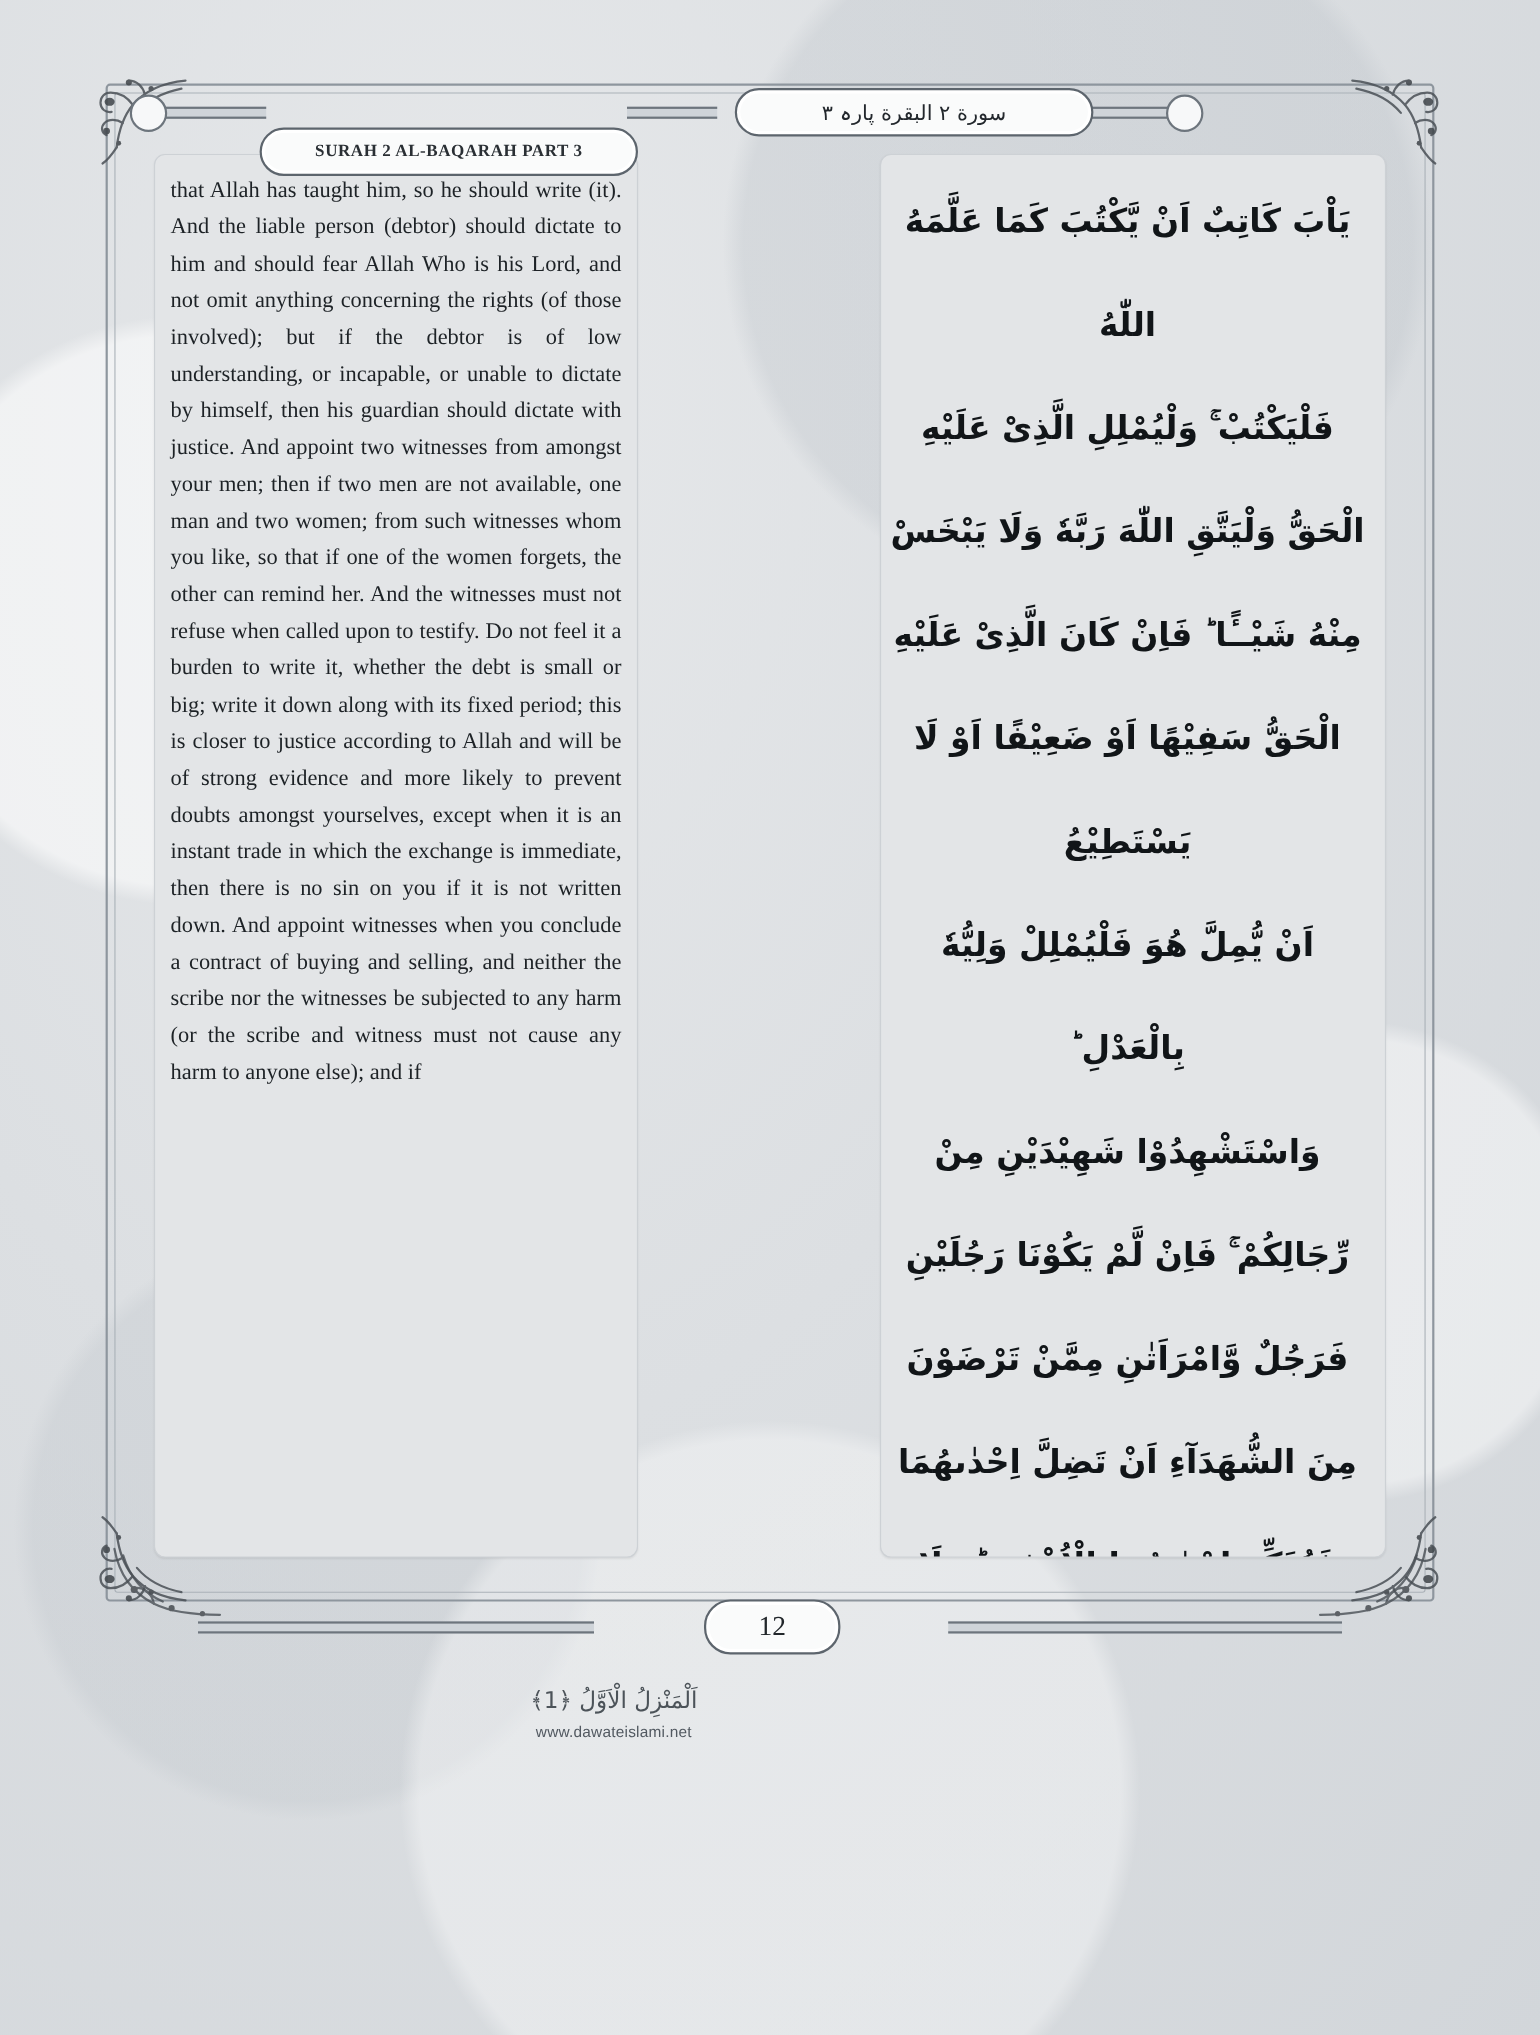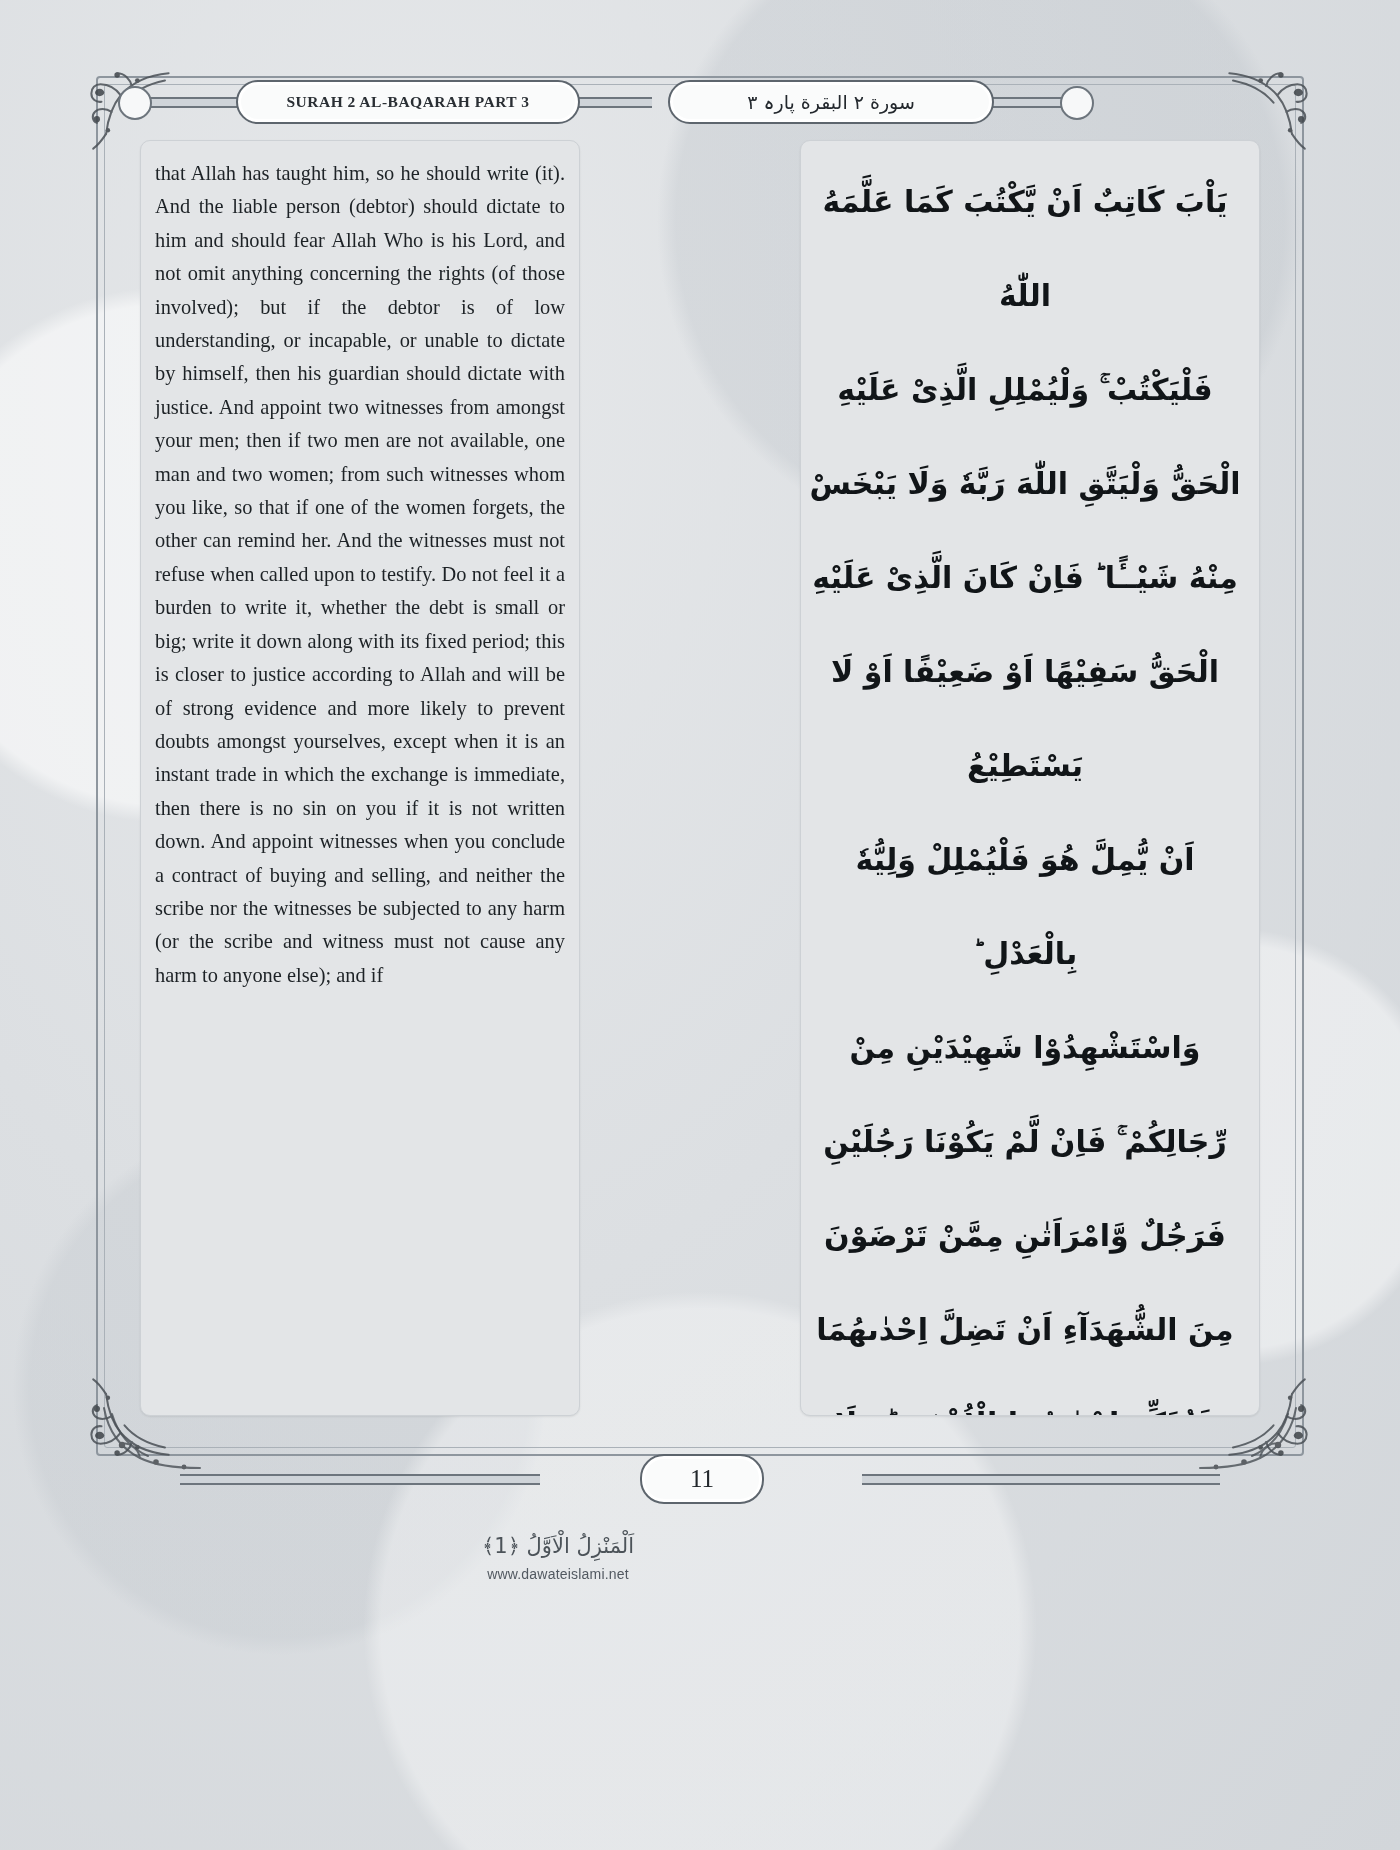--- a/index.html
+++ b/index.html
@@ -78,20 +78,21 @@
     border-radius: 22px;
     display: flex;
     align-items: center;
     justify-content: center;
     box-shadow: inset 0 0 0 3px #fff;
     z-index: 6;
   }
   #header-left-cartouche {
     left: 236px;
     width: 340px;
+    margin-top: 36px;
   }
   #header-right-cartouche {
     left: 668px;
     width: 322px;
   }
   #header-left-title {
     font-family: "Liberation Serif", serif;
     font-size: 15.5px;
     letter-spacing: .5px;
     color: #2a2f34;
@@ -390,21 +391,21 @@
       <g fill="#3f4449">
         <circle cx="26" cy="45" r="3.2"></circle>
         <circle cx="60" cy="62" r="2.8"></circle>
         <circle cx="88" cy="67" r="2.4"></circle>
       </g>
     </svg>
   </div>
 
   <div id="footer-rail-left"></div>
   <div id="page-number-badge">
-    <span id="page-number">11</span>
+    <span id="page-number">12</span>
   </div>
   <div id="footer-rail-right"></div>
 
   <div id="footer">
     <div id="footer-arabic">اَلْمَنْزِلُ الْاَوَّلُ ﴿1﴾</div>
     <div id="footer-url">www.dawateislami.net</div>
   </div>
 
 </div>
 

